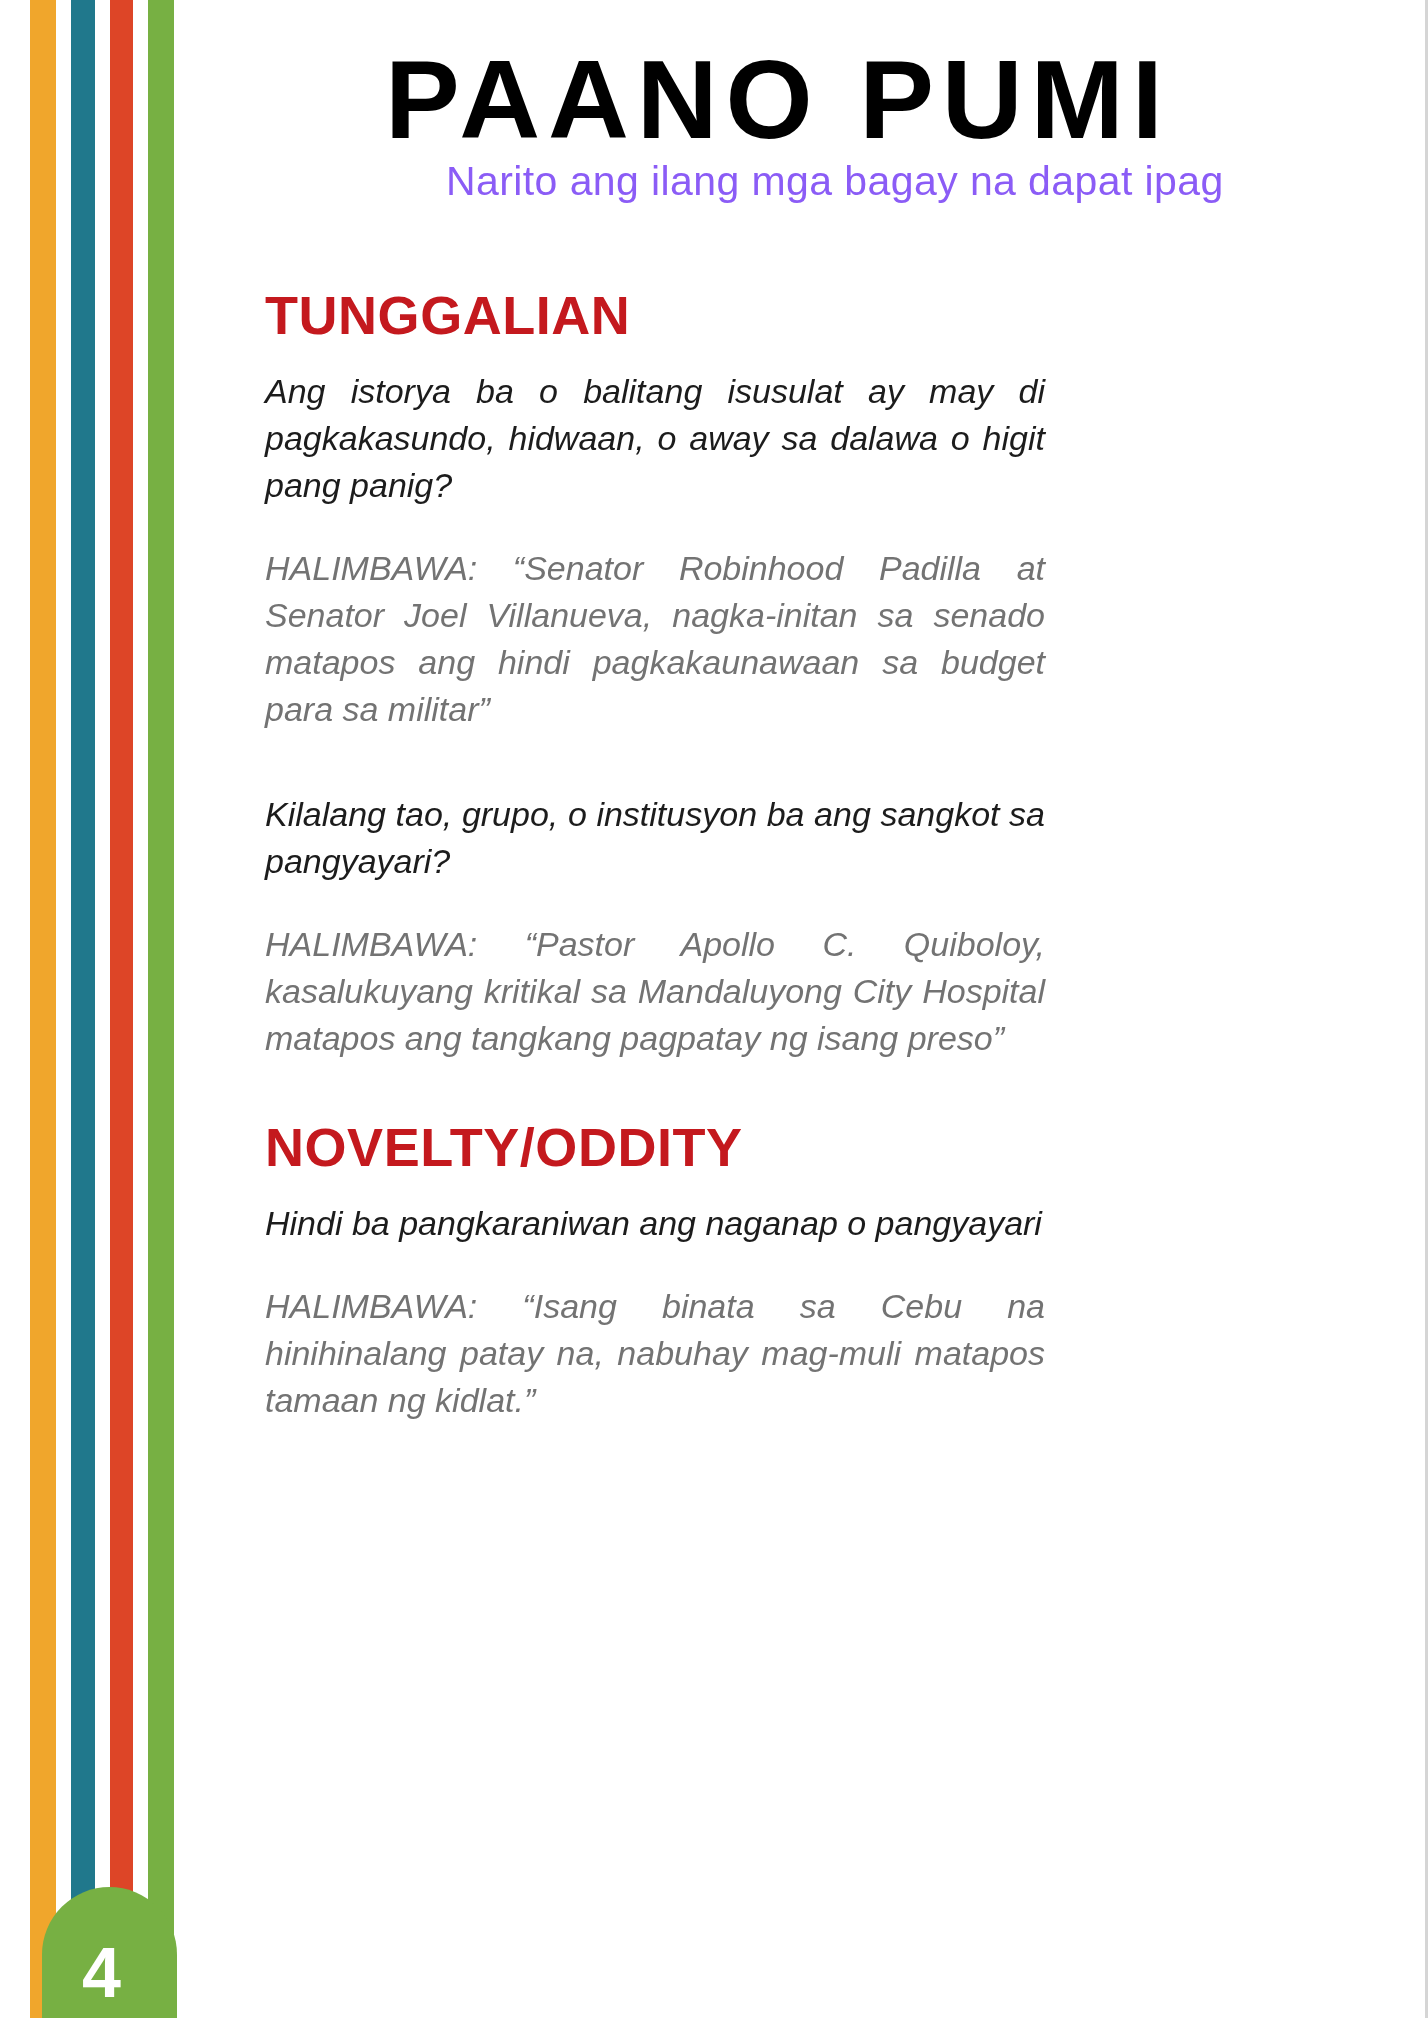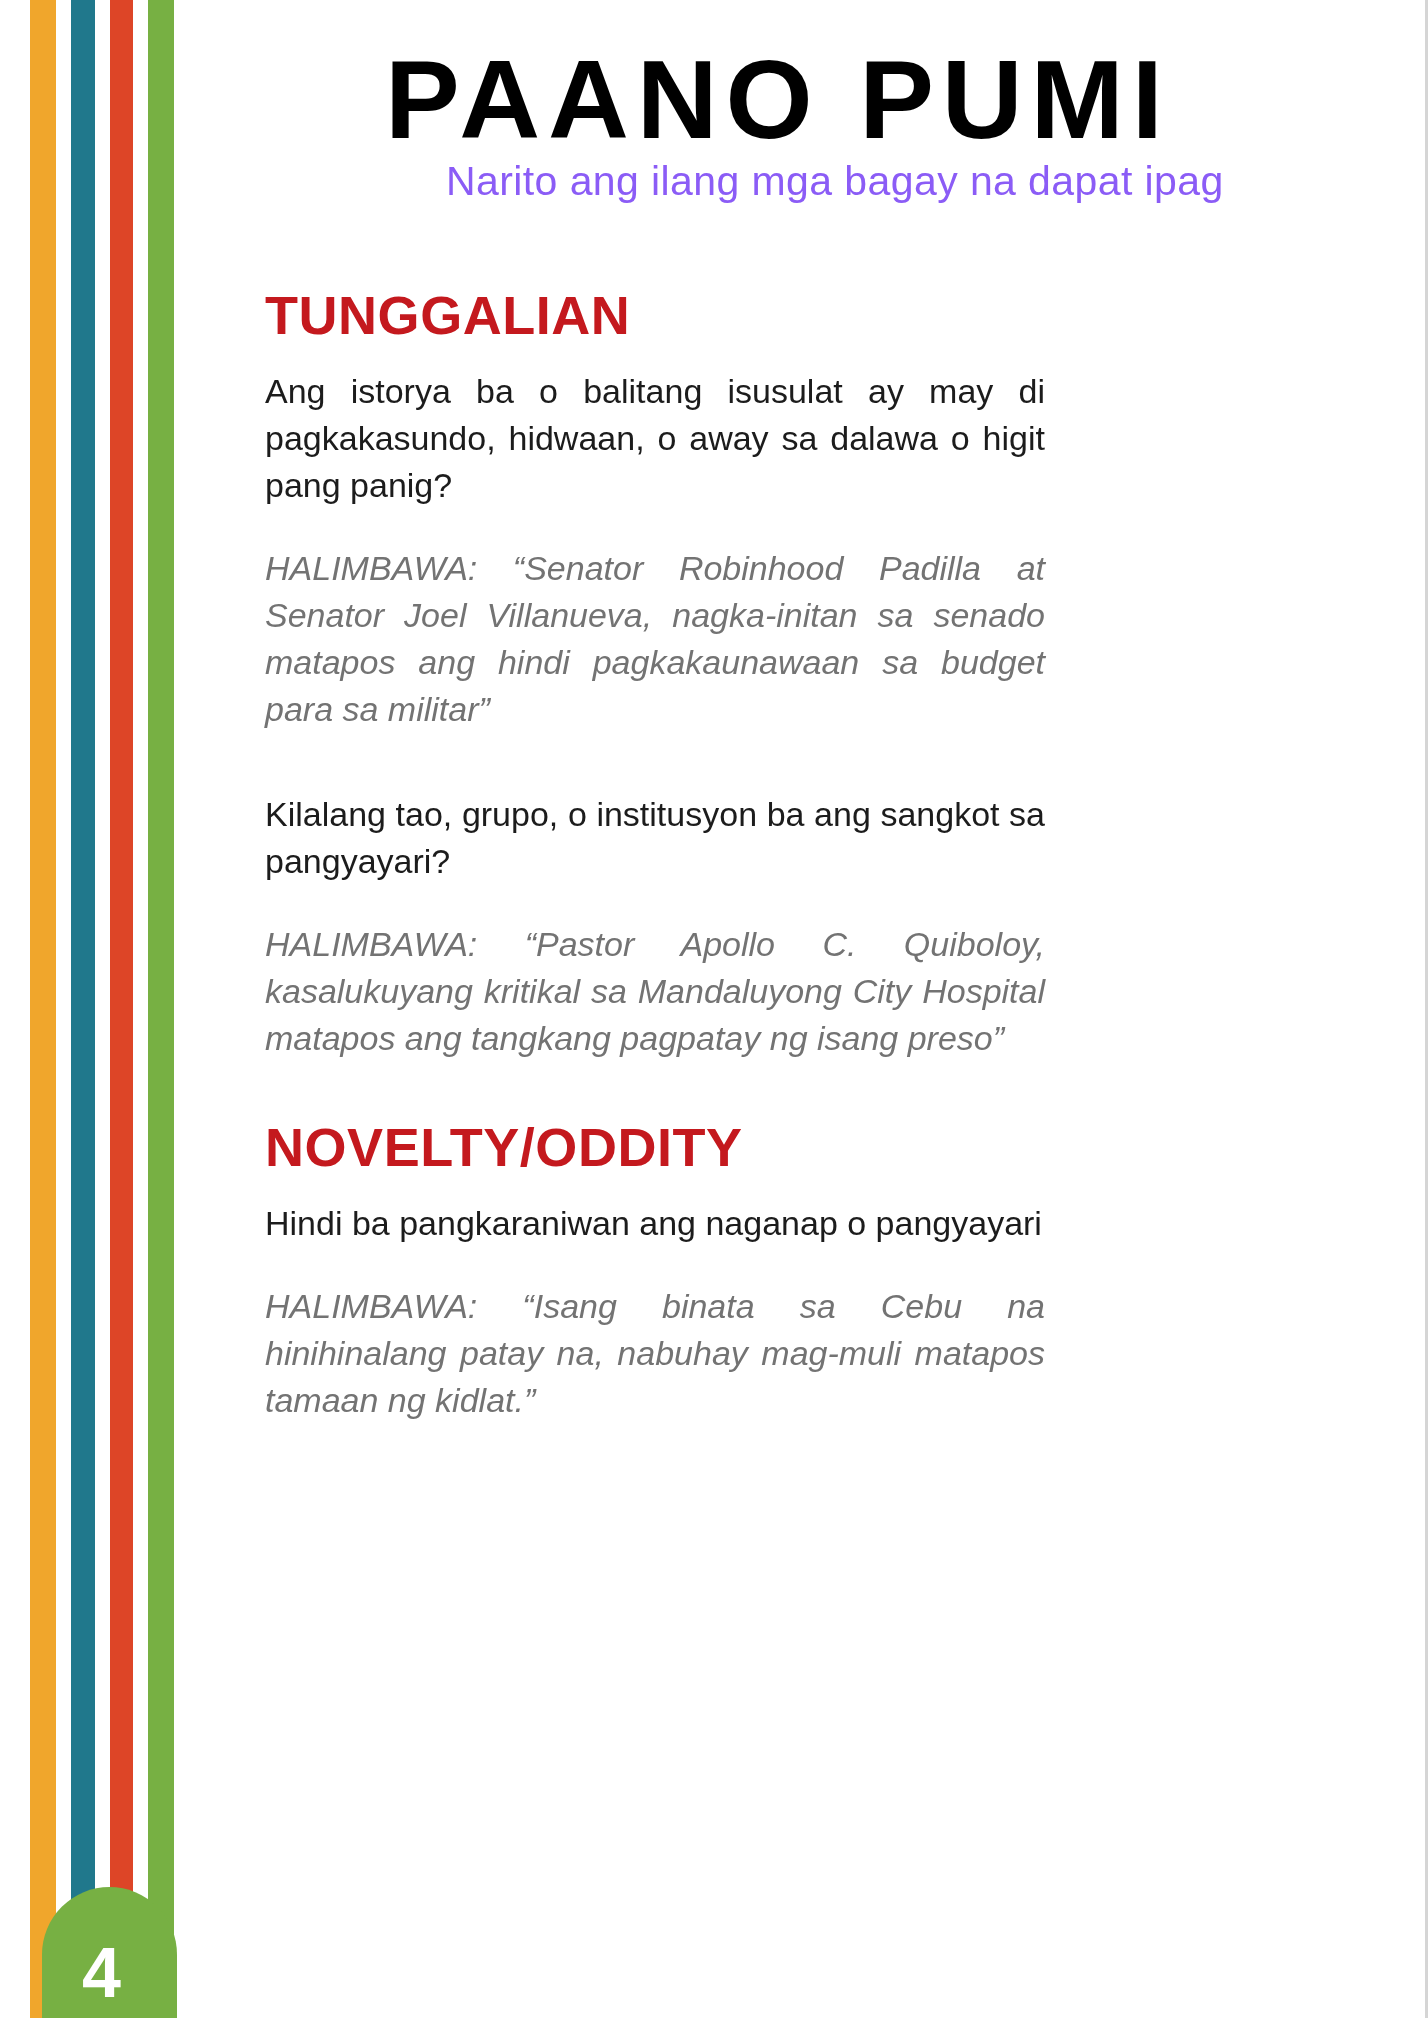--- a/index.html
+++ b/index.html
@@ -60,20 +60,21 @@
     font-size:54px;line-height:1.0;
     font-weight:800;
     color:#C4191E;
     letter-spacing:0.01em;
   }
   .section .body{
     margin:0 0 36px 0;
     font-size:34px;line-height:47px;
     color:#1c1c1c;
     text-align:justify;
+    font-style:italic;
   }
   .section .example{
     margin:0 0 58px 0;
     font-size:34px;line-height:47px;
     color:#737373;
     font-style:italic;
     text-align:justify;
   }
   .section:last-child .example{margin-bottom:16px;}
 </style>

